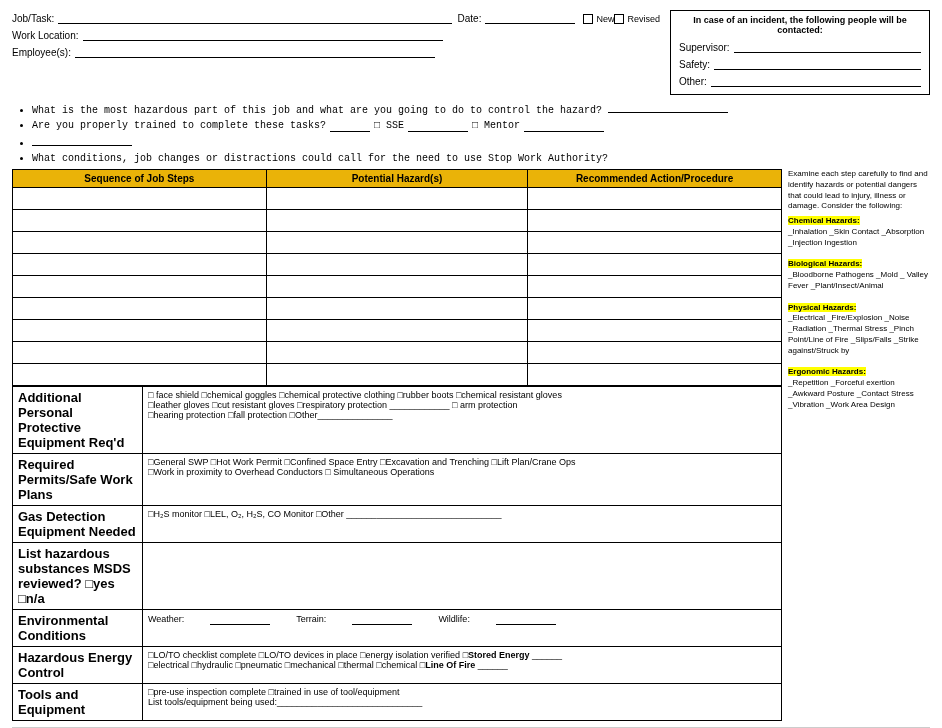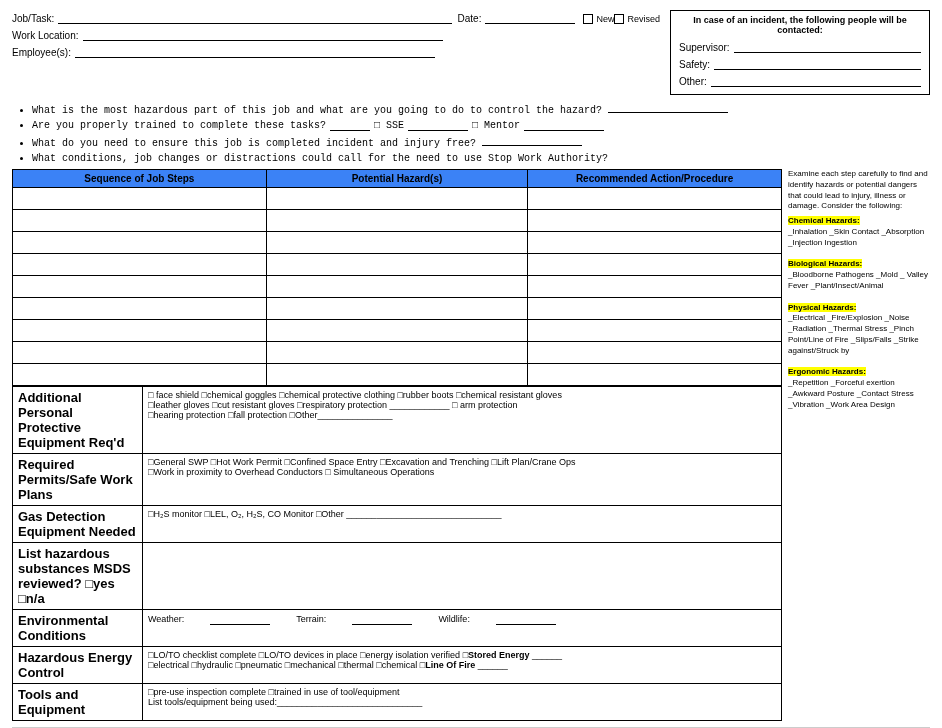--- a/index.html
+++ b/index.html
@@ -78,21 +78,21 @@
       list-style: disc;
       padding-left: 20px;
       font-family: Liberation Mono, monospace;
     }
     .questions li {
       margin-bottom: 2px;
       line-height: 1.3;
     }
     .q-inline {
       display: flex;
-      align-items: flex-start;
+      align-items: center;
       gap: 4px;
     }
     .main-content {
       display: flex;
       gap: 0;
     }
     .main-table-area {
       flex: 1;
     }
     .hazard-sidebar {
@@ -101,21 +101,21 @@
       font-size: 8.5px;
       line-height: 1.3;
     }
     .job-table {
       width: 100%;
       border-collapse: collapse;
       font-size: 10px;
     }
     .job-table th {
       border: 1px solid #000;
-      background: #3b82f6;
+      background: #eab308;
       font-weight: bold;
       text-align: center;
       padding: 3px 4px;
       font-size: 10px;
     }
     .job-table td {
       border: 1px solid #000;
       height: 22px;
       padding: 2px 4px;
     }
@@ -231,21 +231,20 @@
       <div class="q-inline">
         <span>Are you properly trained to complete these tasks?</span>
         <span class="u-line"></span>
         <span>□ SSE</span>
         <span class="u-line" style="min-width:60px;"></span>
         <span>□ Mentor</span>
         <span class="u-line" style="min-width:80px;"></span>
       </div>
     </li>
     <li>
-      <span>What do you need to ensure this job is completed incident and injury free?</span>
       <span class="u-line" style="min-width:100px;"></span>
     </li>
     <li>
       <span>What conditions, job changes or distractions could call for the need to use Stop Work Authority?</span>
     </li>
   </ul>
 </div>
 
 <div class="main-content">
   <div class="main-table-area">

